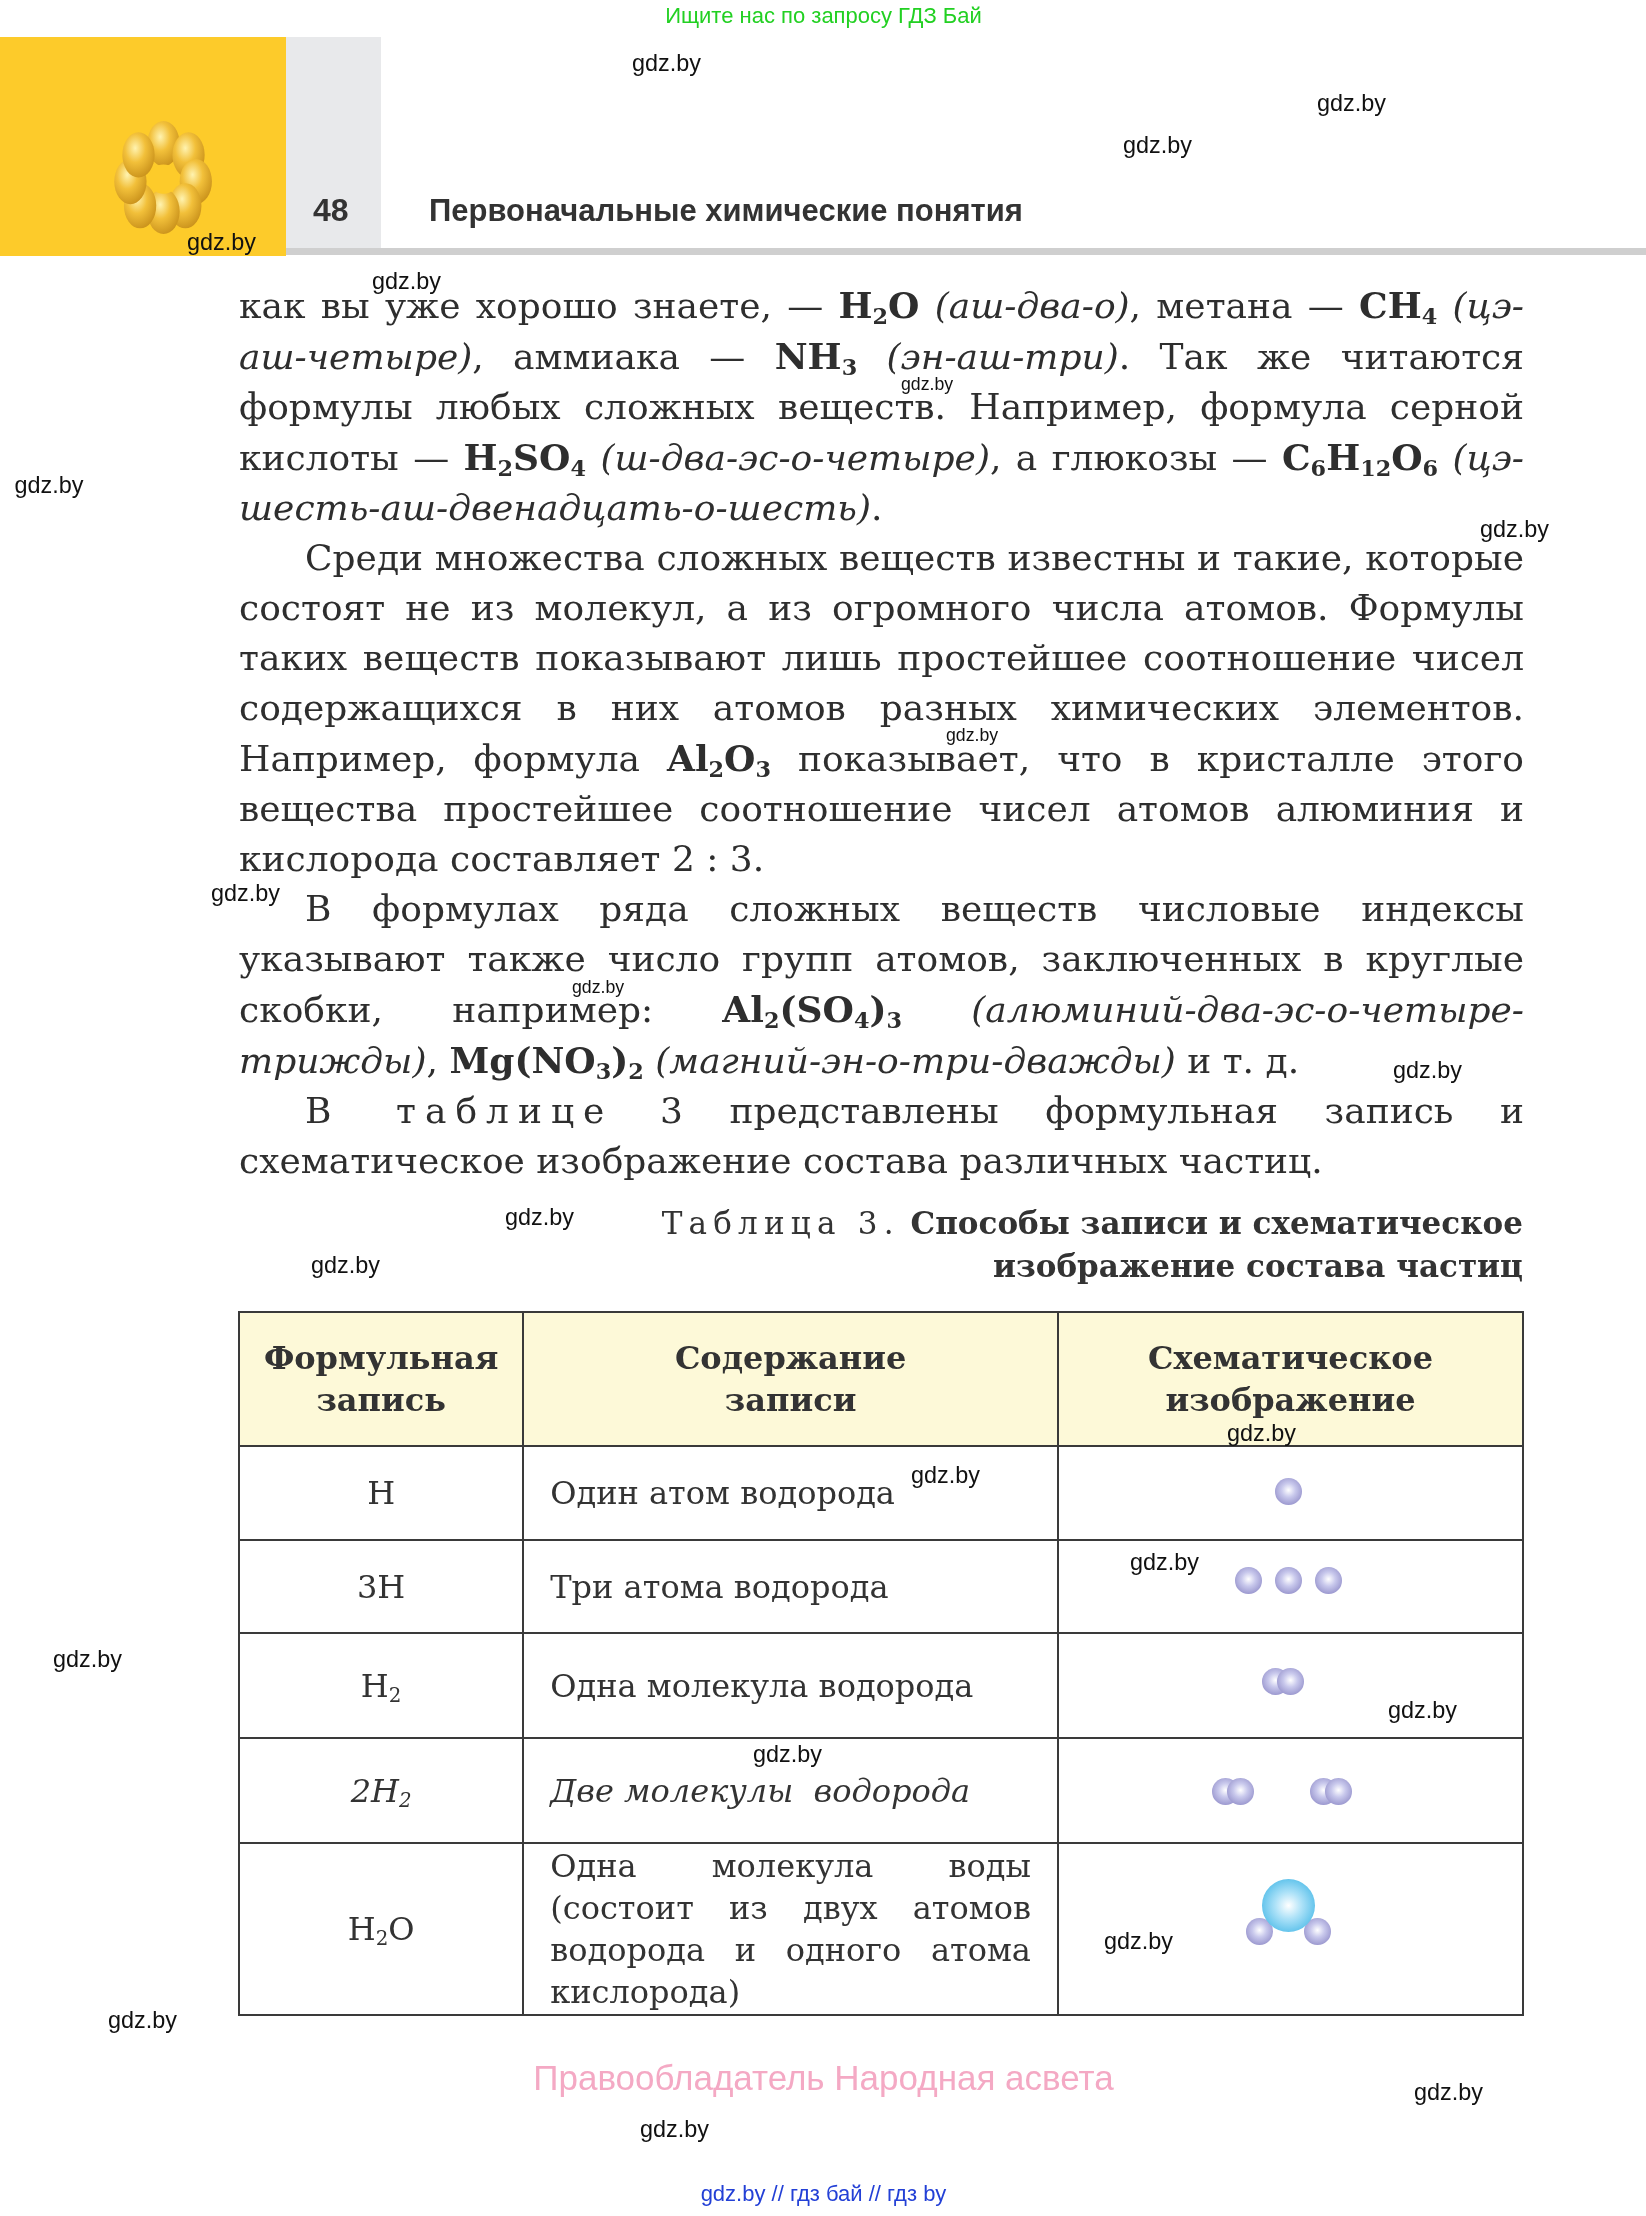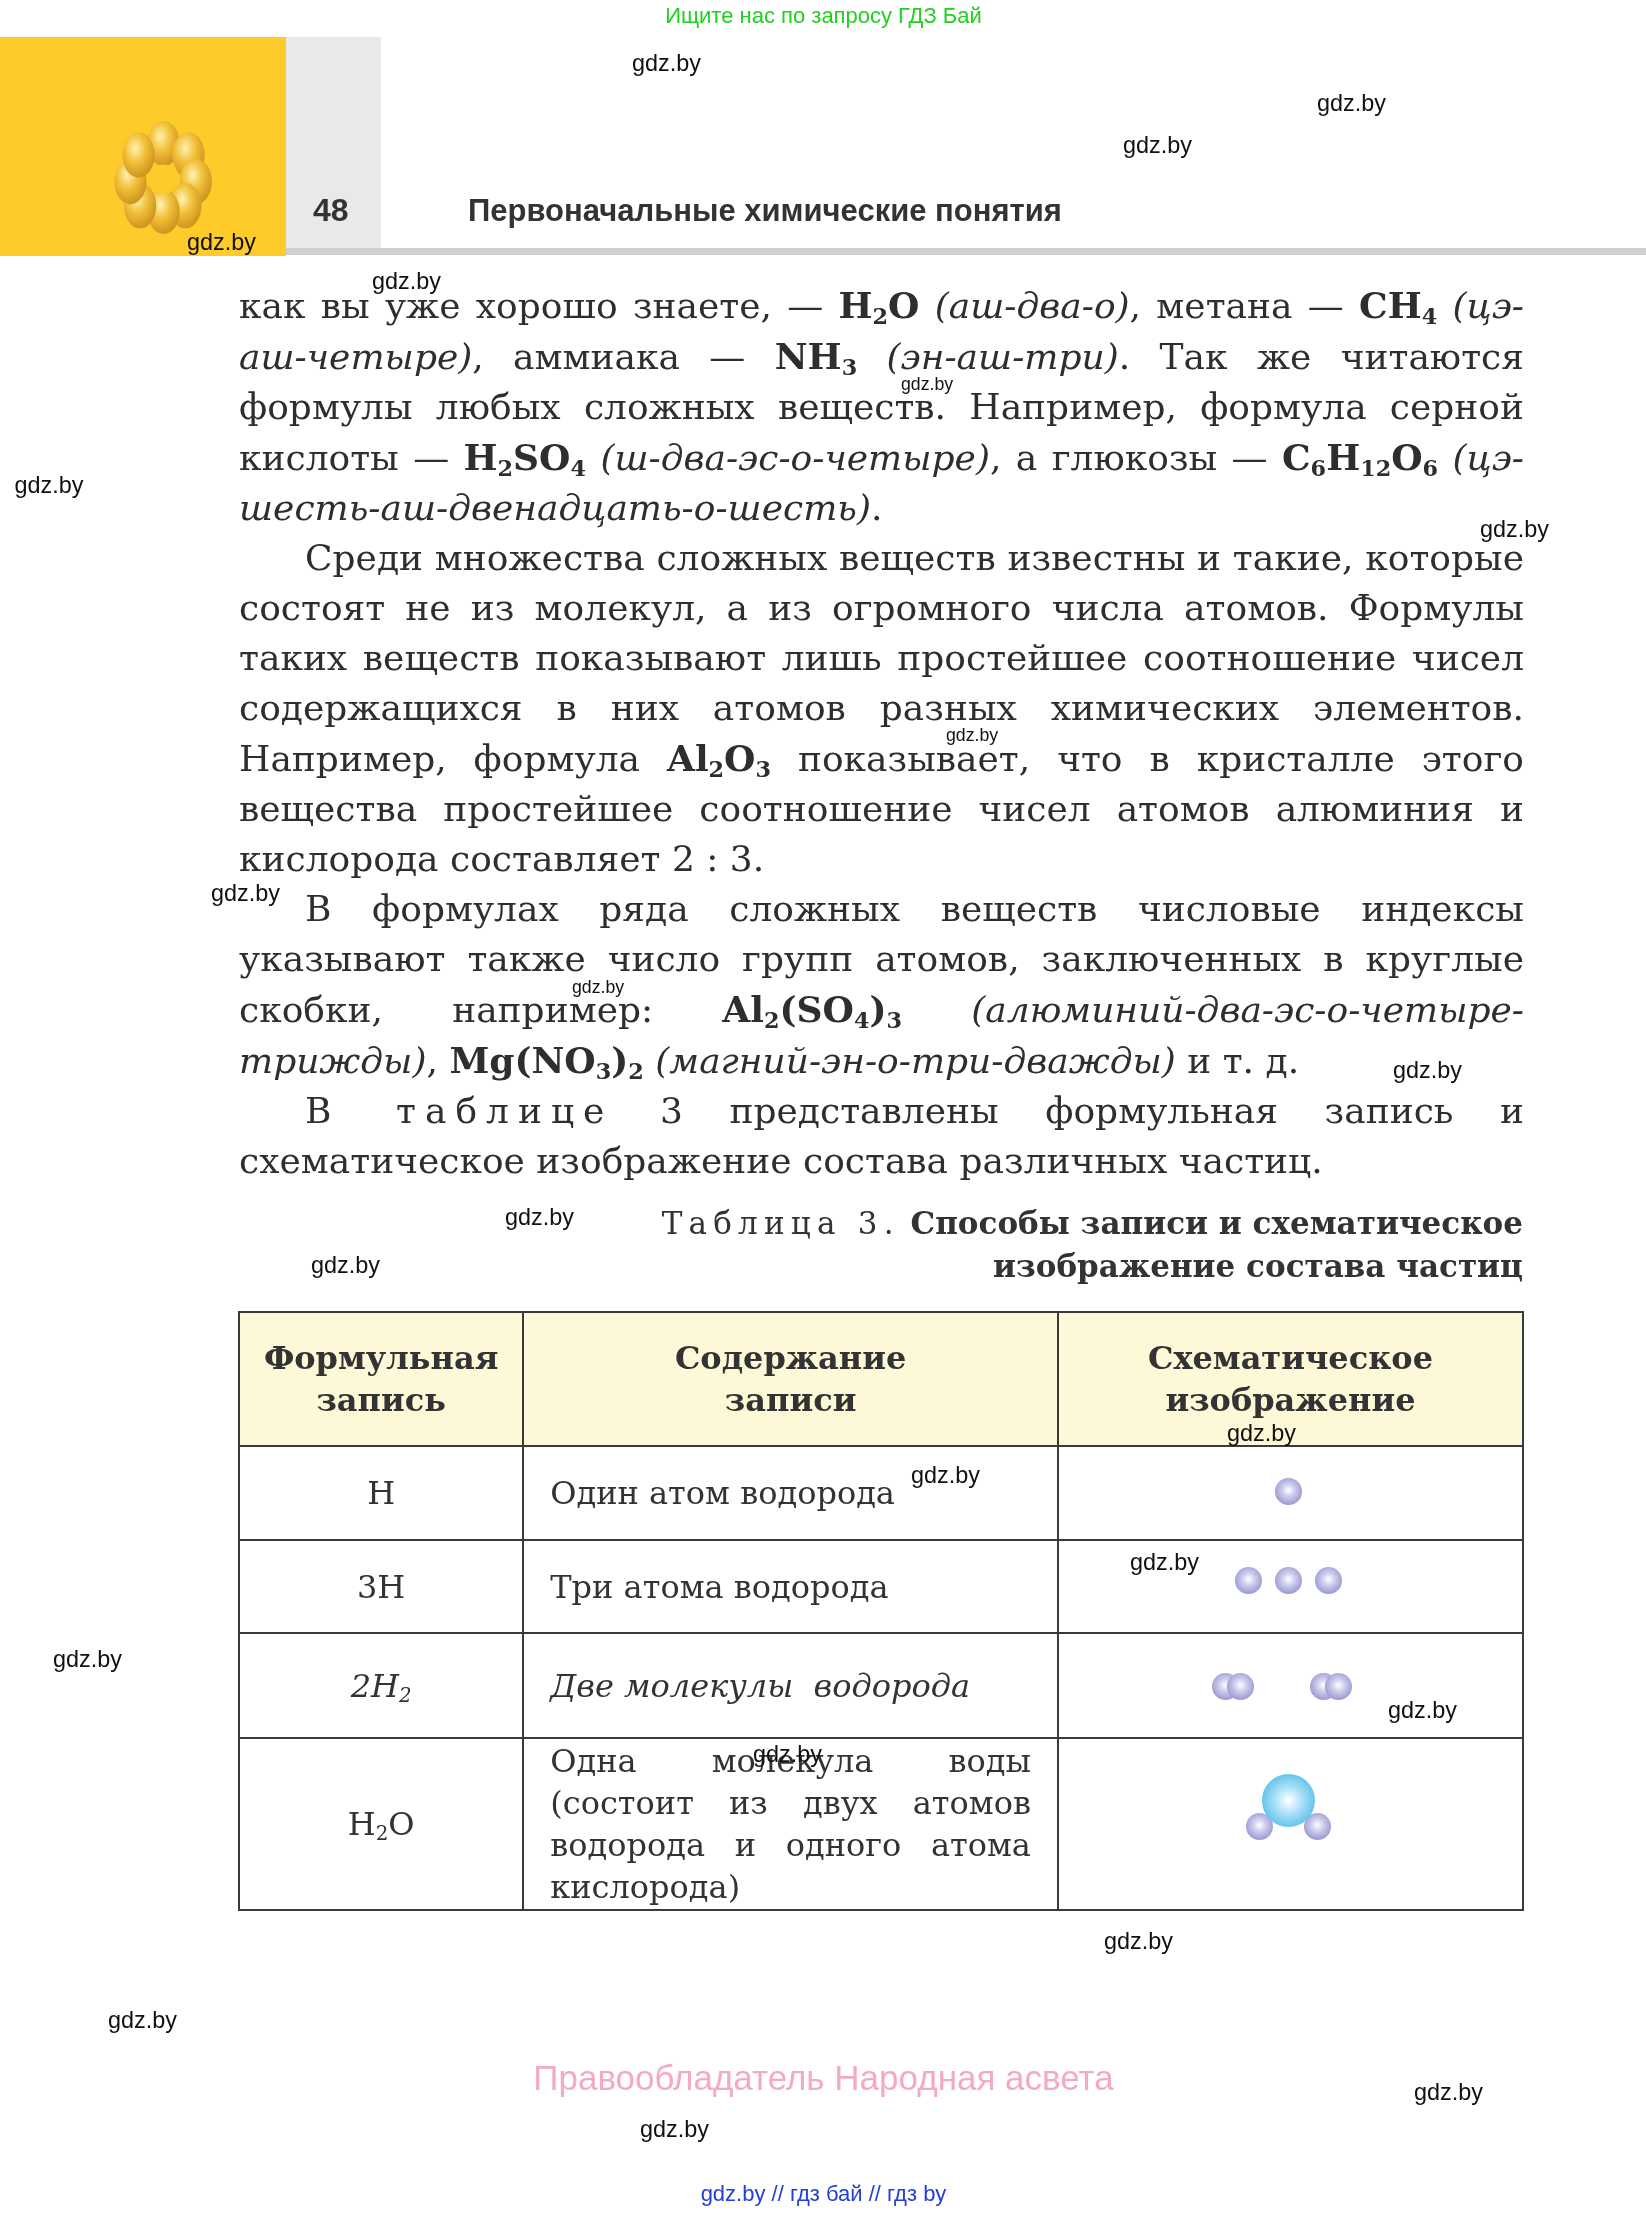--- a/index.html
+++ b/index.html
@@ -14,21 +14,21 @@
   }
   .yellow-block { left: 0; top: 37px; width: 286px; height: 219px; background: #fdcb2a; }
   .grey-strip { left: 286px; top: 37px; width: 95px; height: 211px; background: #e8e9eb; }
   .header-rule { left: 286px; top: 248px; width: 1360px; height: 7.3px; background: #cfcfcf; }
   .page-num {
     left: 313px; top: 192px; font-family: "Liberation Sans", sans-serif;
     font-weight: bold; font-size: 32px; color: #333;
   }
   .chapter-title {
     left: 429px; top: 193px; font-family: "Liberation Sans", sans-serif;
-    font-weight: bold; font-size: 31px; color: #333; margin-left: 39px;
+    font-weight: bold; font-size: 31px; color: #333;
   }
   .logo { left: 111px; top: 121px; width: 105px; height: 113px; }
 
   .wm { font-family: "Liberation Sans", sans-serif; font-size: 23.4px; color: #111; }
   .wm.small { font-size: 17.7px; }
 
   .body-text {
     left: 239px; top: 280px; width: 1285px;
     font-size: 36px; line-height: 50px; text-align: justify; color: #2e2e2e;
   }
@@ -142,20 +142,28 @@
         <span class="atom" style="left:216px;top:31px;"></span>
       </td>
     </tr>
     <tr style="height:81px;">
       <td class="formula"><span>3H</span></td>
       <td class="desc">Три атома водорода</td>
       <td class="scheme">
         <span class="atom" style="left:176px;top:26px;"></span>
         <span class="atom" style="left:216px;top:26px;"></span>
         <span class="atom" style="left:256px;top:26px;"></span>
+      </td>
+    </tr>
+    <tr style="height:105px;">
+      <td class="formula"><span>H</span><sub>2</sub></td>
+      <td class="desc">Одна молекула водорода</td>
+      <td class="scheme">
+        <span class="atom" style="left:203px;top:34px;"></span>
+        <span class="atom" style="left:218px;top:34px;"></span>
       </td>
     </tr>
     <tr style="height:105px;font-style:italic;">
       <td class="formula"><span>2H</span><sub>2</sub></td>
       <td class="desc" style="white-space:pre;">Две молекулы  водорода</td>
       <td class="scheme">
         <span class="atom" style="left:153px;top:39px;"></span>
         <span class="atom" style="left:168px;top:39px;"></span>
         <span class="atom" style="left:251px;top:39px;"></span>
         <span class="atom" style="left:266px;top:39px;"></span>

